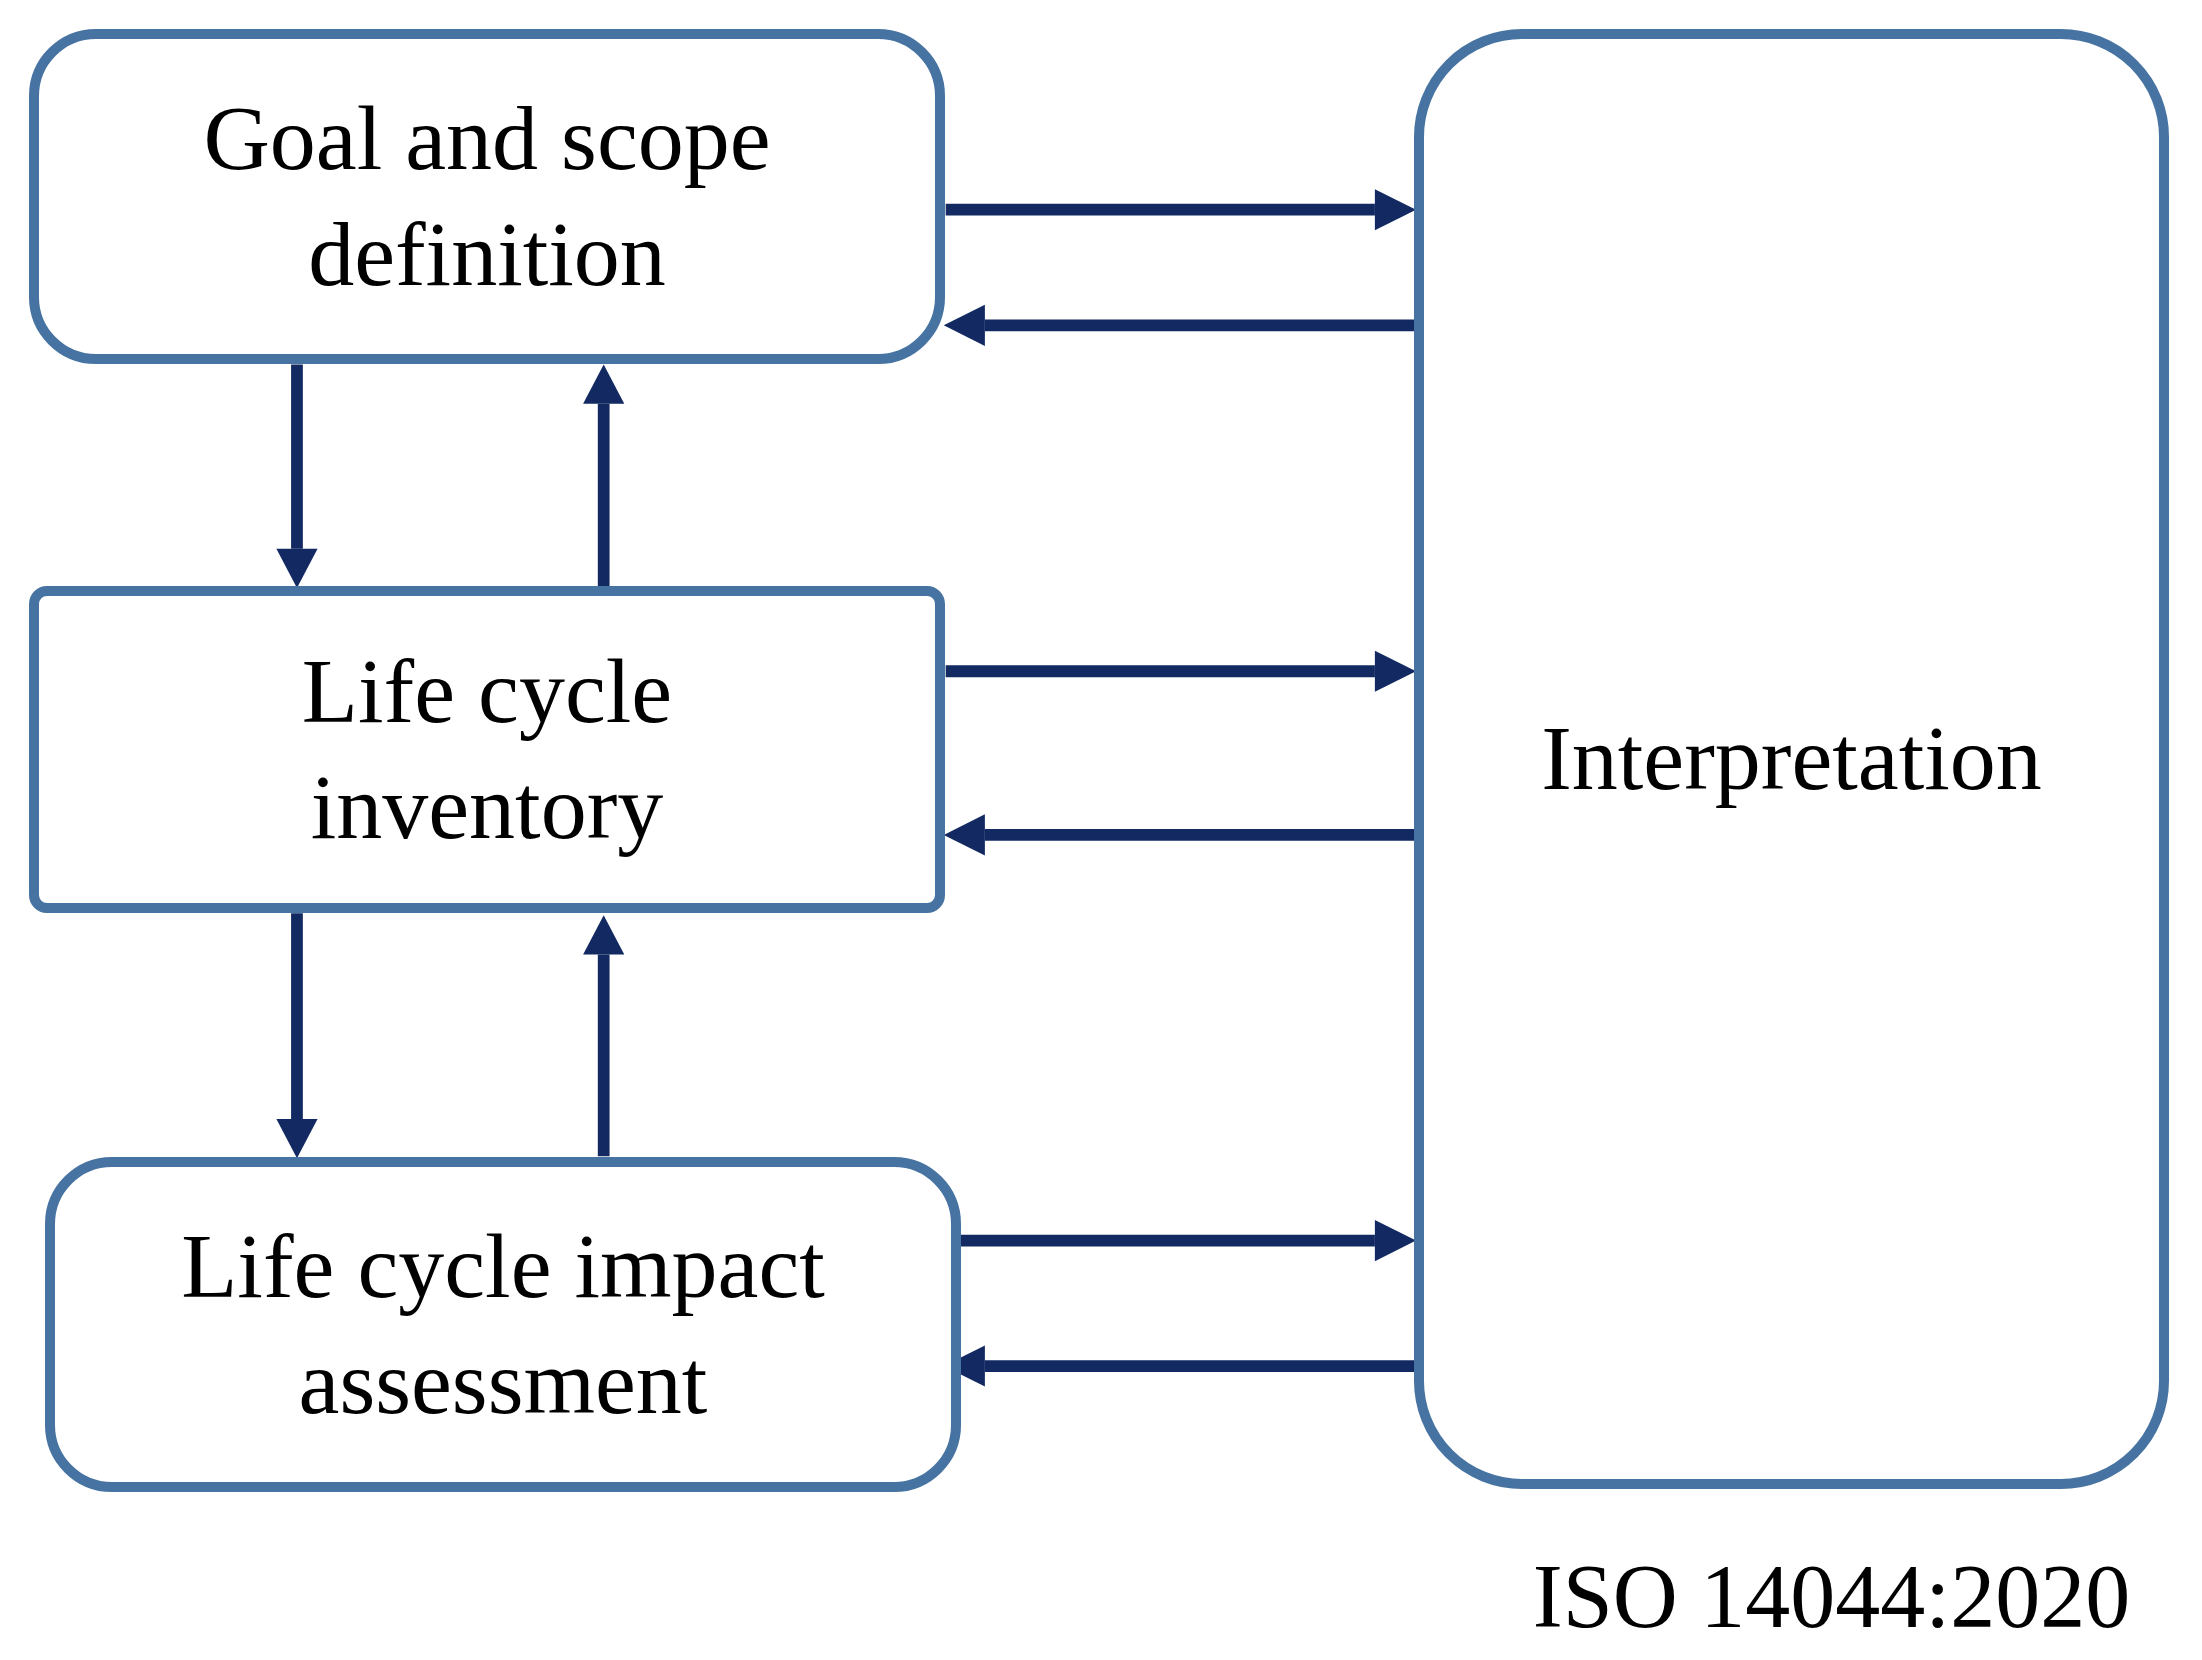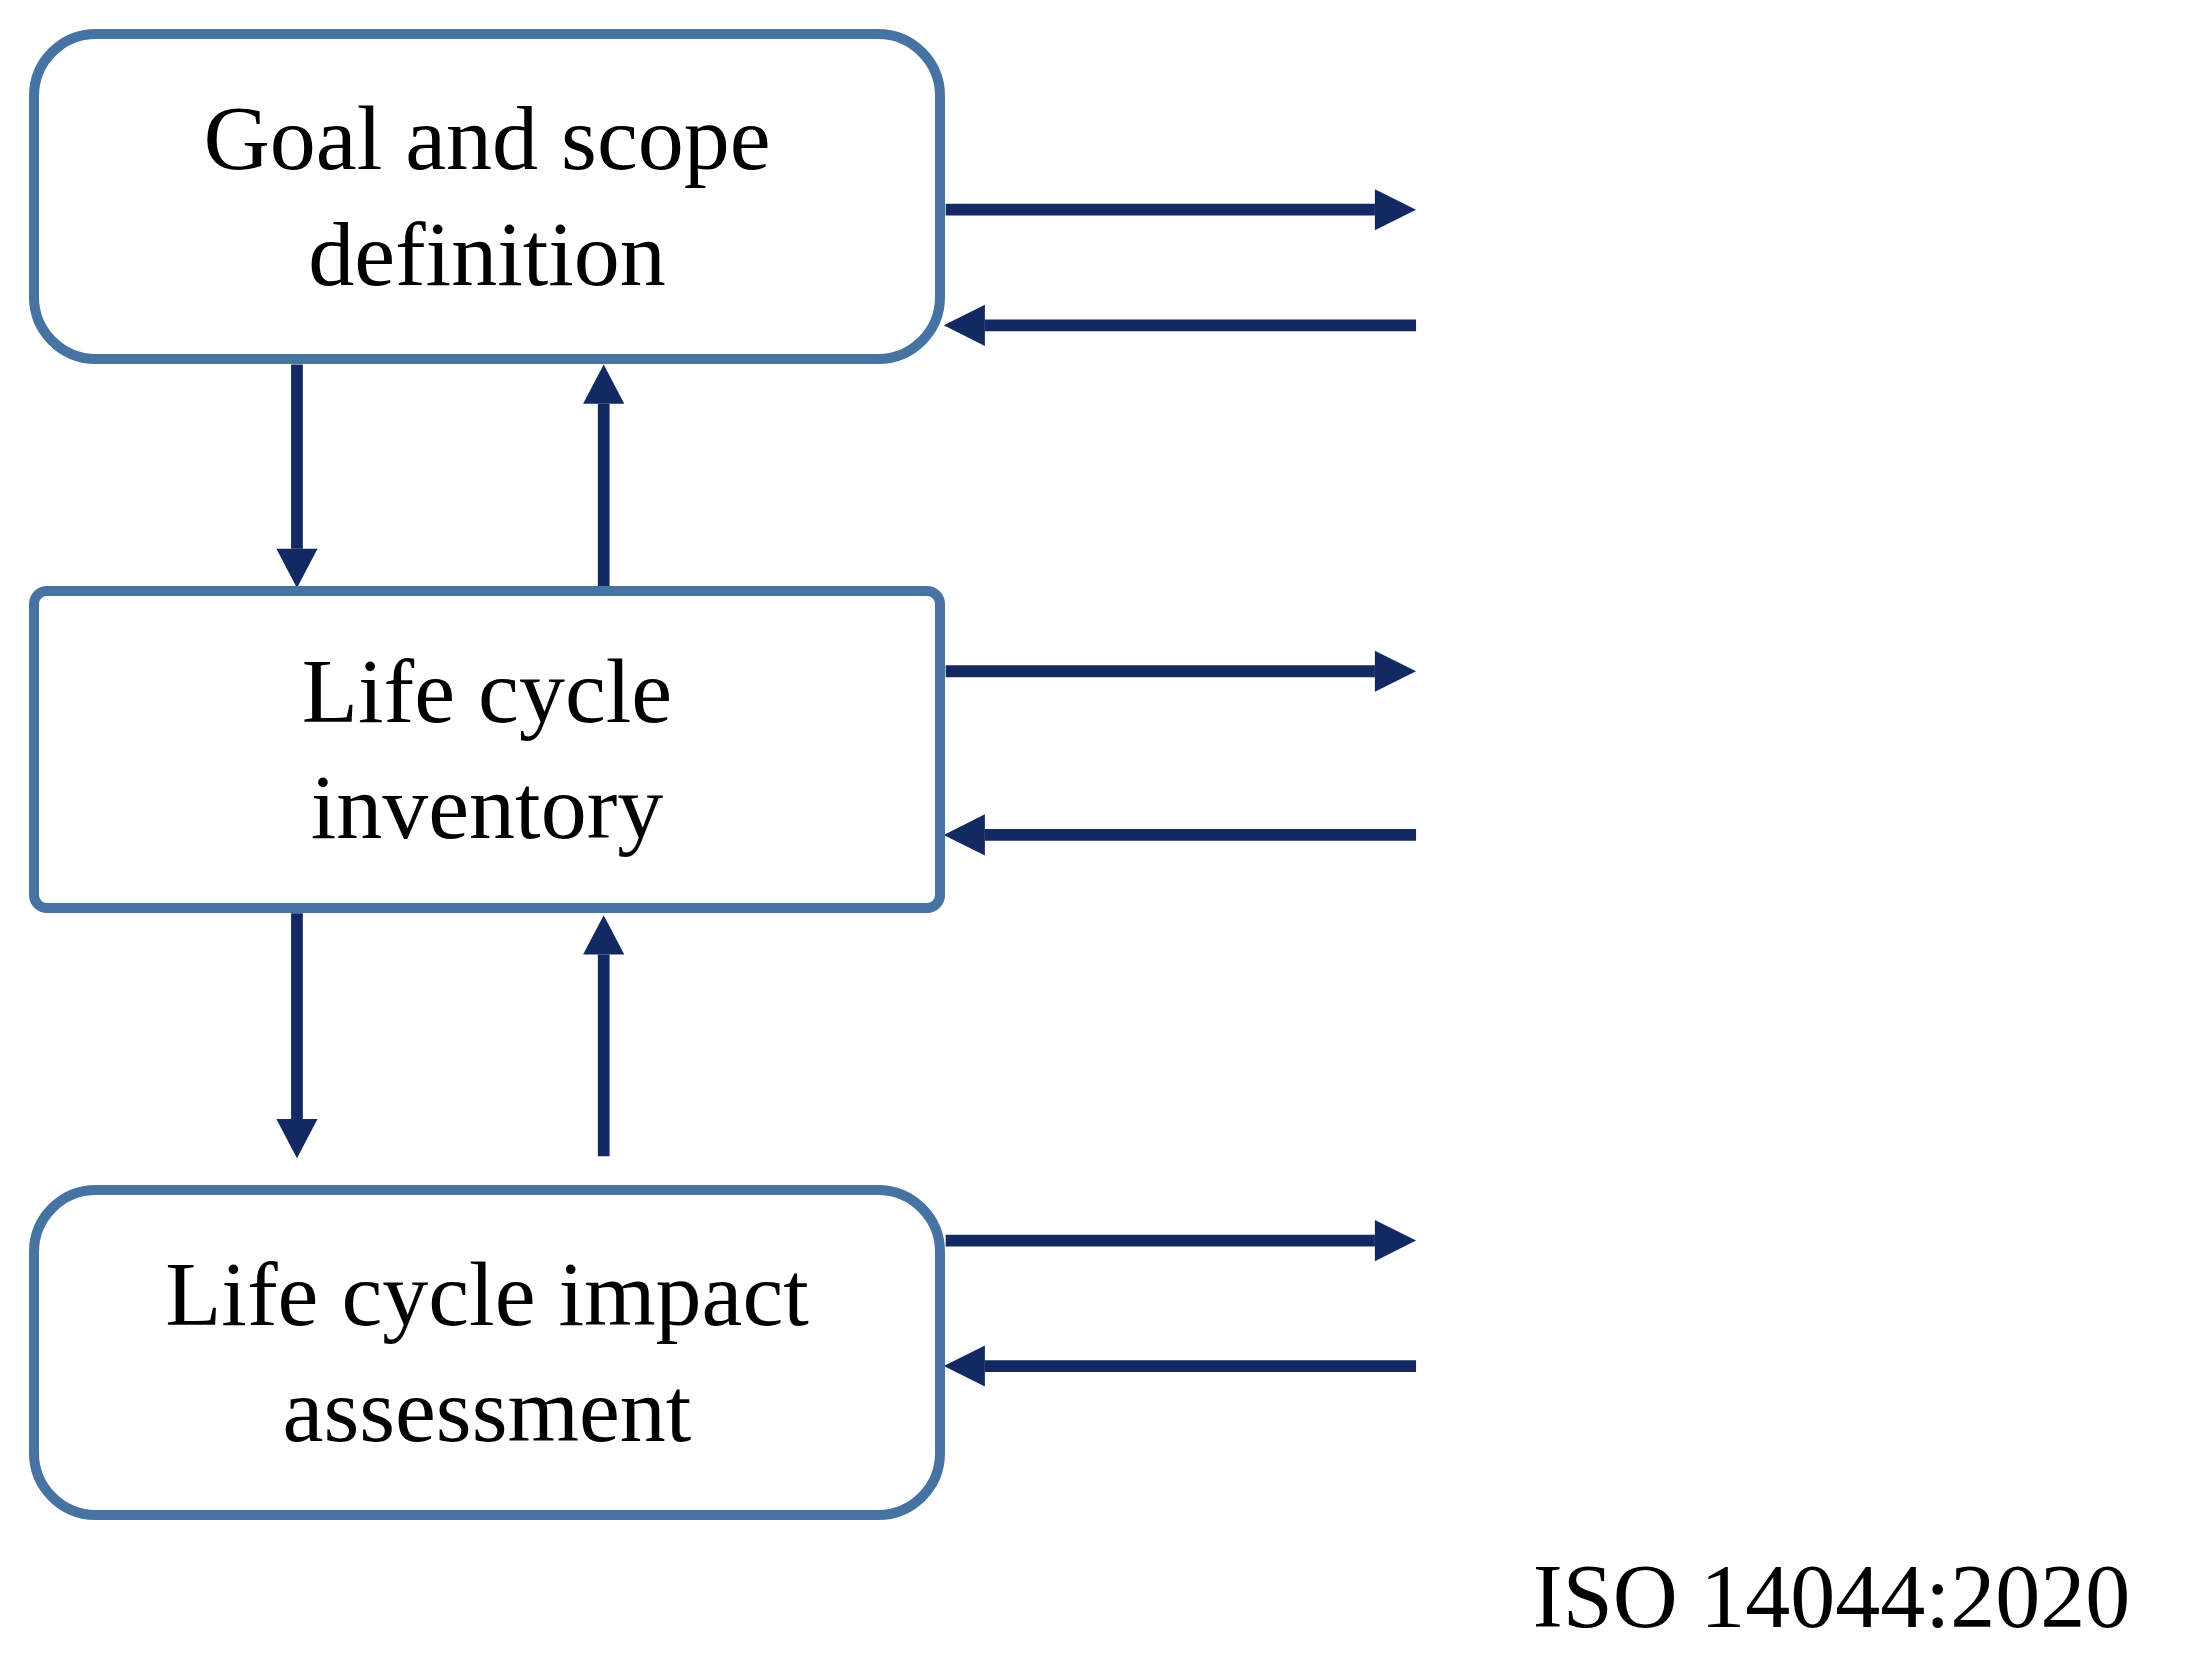--- a/index.html
+++ b/index.html
@@ -26,21 +26,21 @@
     text-align: center;
   }
   .box .label {
     white-space: pre-line;
     font-size: 92px;
     line-height: 1.26;
     color: var(--text-color, #000000);
   }
   .box-goal        { left: 29px;   top: 29px;   width: 916px; height: 335px;  border-radius: 67px; }
   .box-inventory   { left: 29px;   top: 586px;  width: 916px; height: 327px;  border-radius: 18px; }
-  .box-impact      { left: 29px;   top: 1157px; width: 916px; height: 335px;  border-radius: 67px; margin-top: 28px; }
+  .box-impact      { left: 45px;   top: 1157px; width: 916px; height: 335px;  border-radius: 67px; }
   .box-interpretation { left: 1414px; top: 29px; width: 755px; height: 1460px; border-radius: 108px; }
   .arrows {
     position: absolute;
     left: 0; top: 0;
     width: 2202px;
     height: 1660px;
     pointer-events: none;
   }
   .arrow-line { stroke: var(--arrow-color, #122a61); stroke-width: 12px; }
   .arrow-head { fill: var(--arrow-color, #122a61); stroke: none; }
@@ -116,17 +116,20 @@
   <div class="box box-inventory">
     <span class="label">Life cycle
 inventory</span>
   </div>
 
   <div class="box box-impact">
     <span class="label">Life cycle impact
 assessment</span>
   </div>
 
+  <div class="box box-interpretation">
+    <span class="label">Interpretation</span>
+  </div>
 
   <div class="caption">ISO 14044:2020</div>
 
 </div>
 
 
 </body></html>

